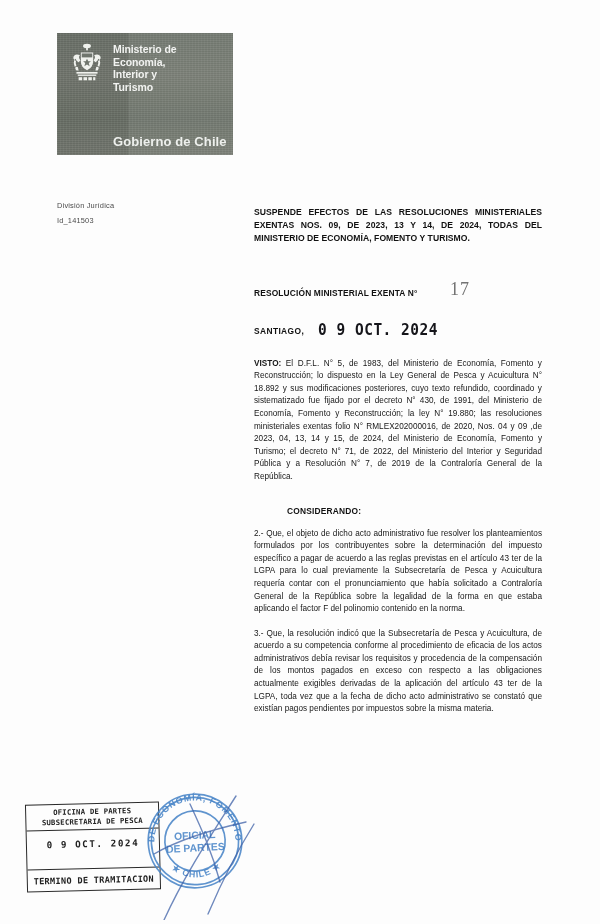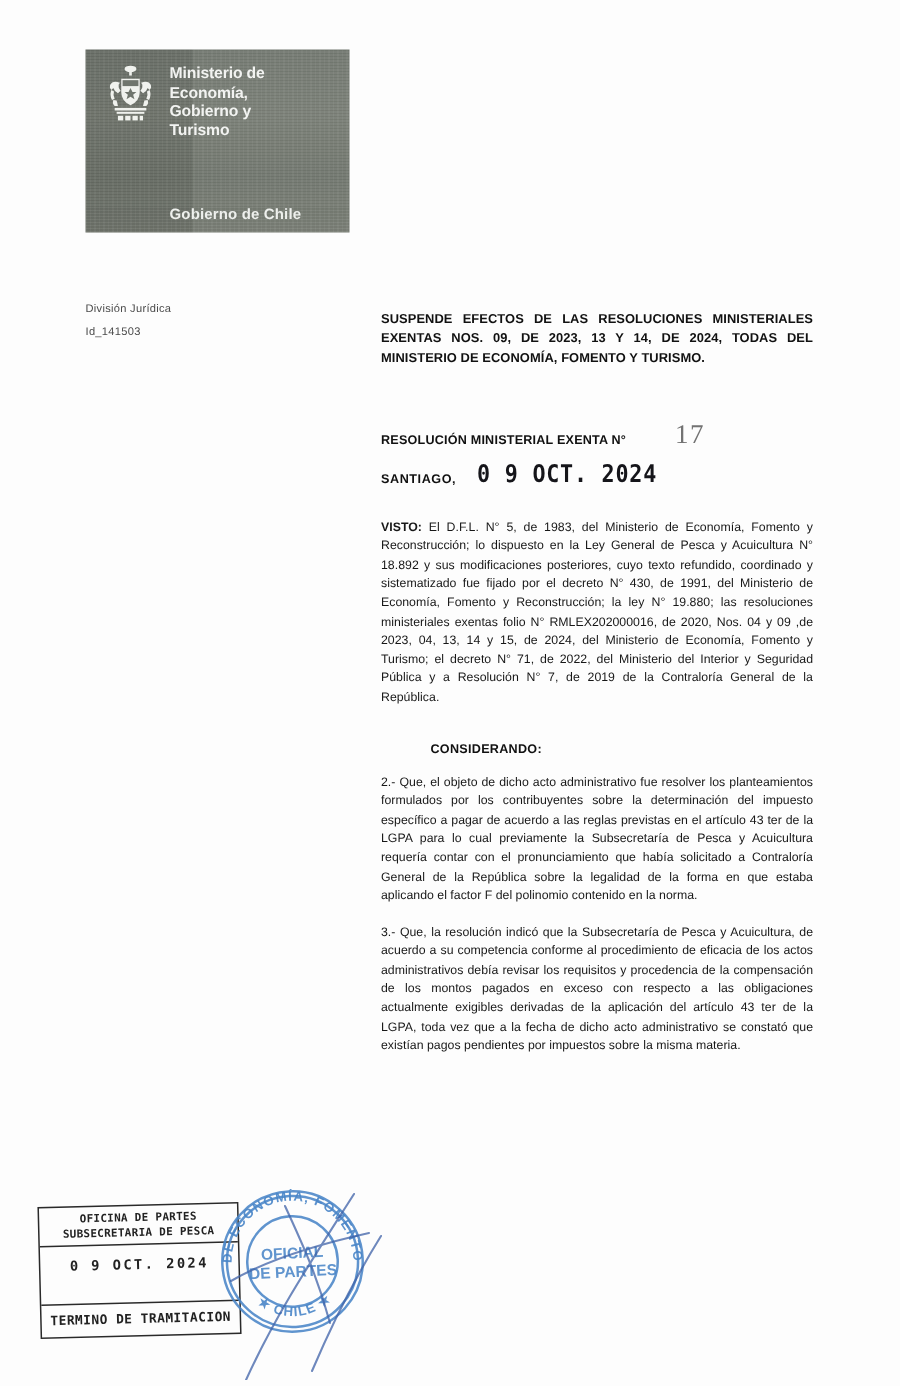--- a/index.html
+++ b/index.html
@@ -61,21 +61,21 @@
     font-size: 10.5px;
     line-height: 12.6px;
     font-weight: bold;
     color: #f2f3f1;
     letter-spacing: -0.1px;
   }
   .gov-name {
     position: absolute;
     left: 56px;
     bottom: 6px;
-    font-size: 10px;
+    font-size: 13px;
     font-weight: bold;
     color: #eef0ed;
     letter-spacing: 0.1px;
     margin-top: 28px;
   }
 
   
   .meta {
     position: absolute;
     left: 57px;
@@ -122,20 +122,21 @@
     position: absolute;
     left: 196px;
     top: -3px;
     font-family: "Liberation Serif", serif;
     font-size: 18px;
     color: #737373;
     letter-spacing: 1px;
   }
 
   .santiago-line {
+    margin-top: 12px;
     position: relative;
     height: 24px;
   }
   .santiago-label {
     position: absolute;
     left: 0;
     top: 6px;
     font-size: 8.4px;
     font-weight: bold;
     letter-spacing: 0.4px;
@@ -277,21 +278,21 @@
       </g>
       <g fill="#6f756d">
         <rect x="38" y="26" width="24" height="9"></rect>
         <path d="M50 38 l3 6 h6 l-5 4 2 7 -6 -4 -6 4 2 -7 -5 -4 h6 z"></path>
       </g>
     </svg>
 
     <div class="ministry-name">
       <div>Ministerio de</div>
       <div>Economía,</div>
-      <div>Gobierno y</div>
+      <div>Interior y</div>
       <div>Turismo</div>
     </div>
 
     <div class="gov-name">Gobierno de Chile</div>
   </div>
 
   <div class="meta">
     <div>División Jurídica</div>
     <div>Id_141503</div>
   </div>

